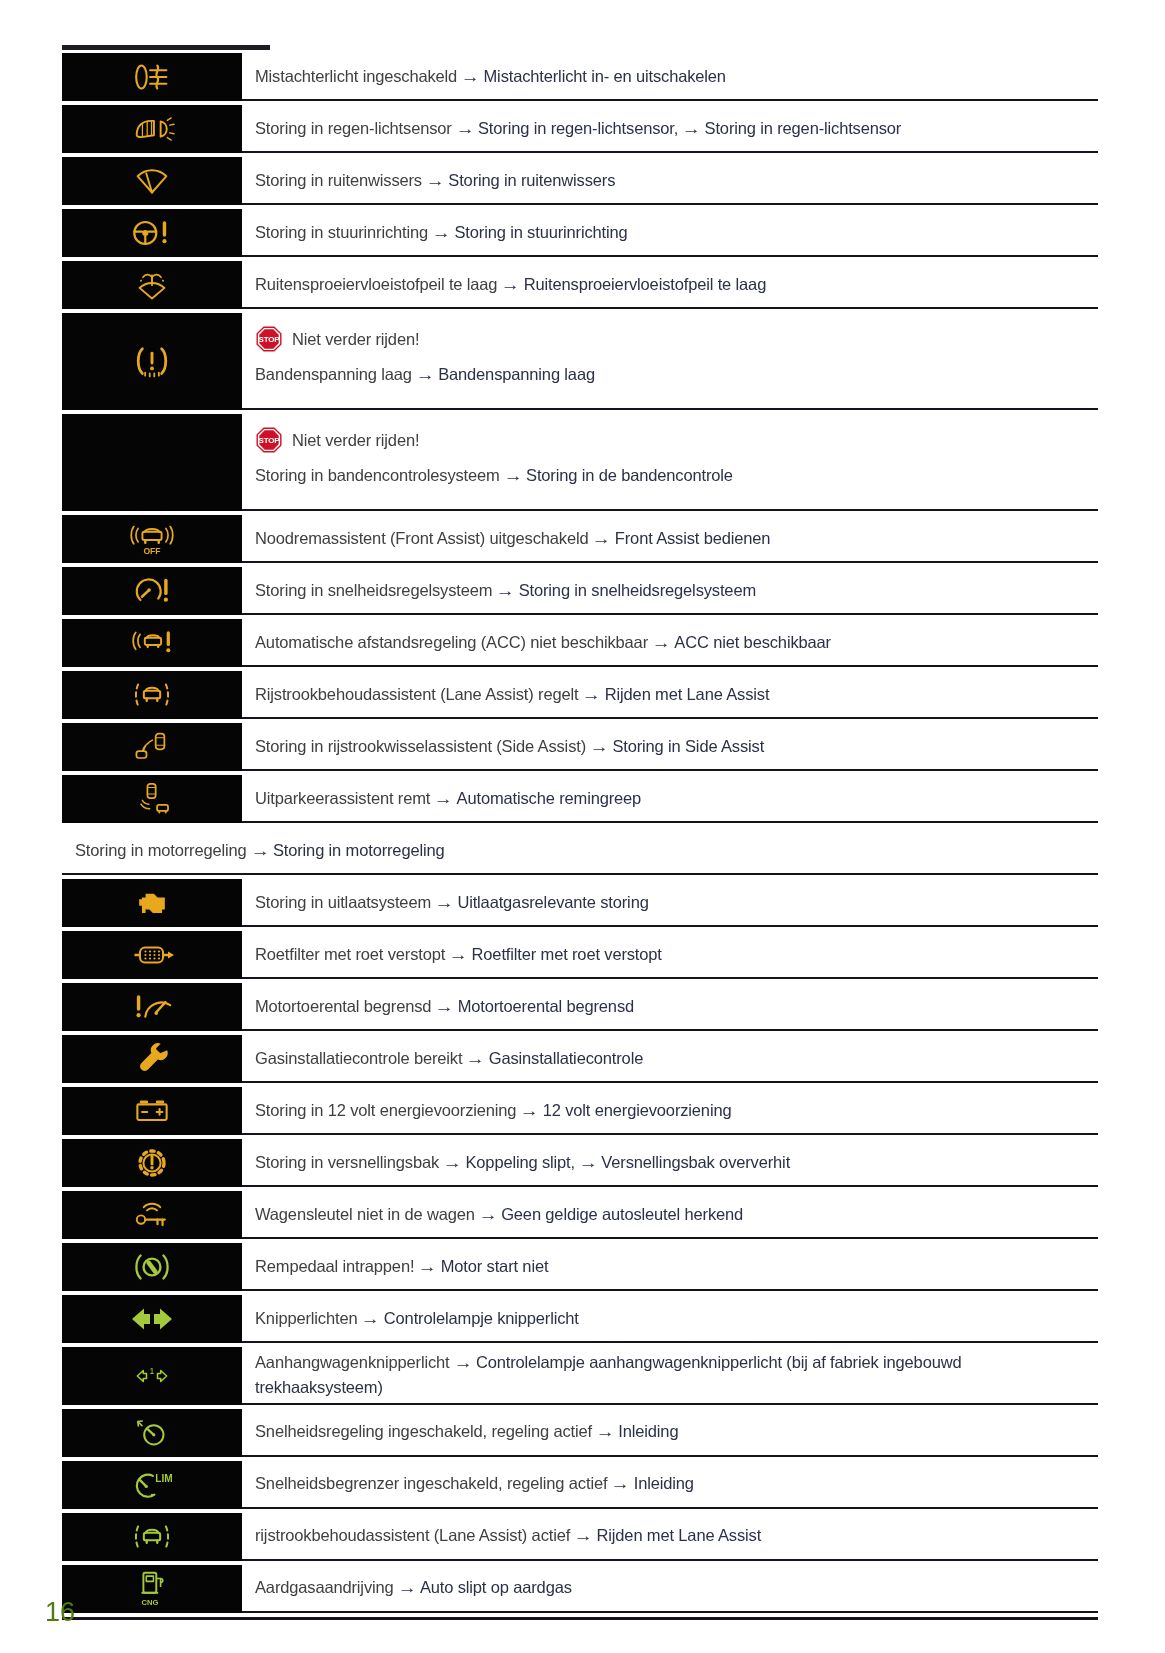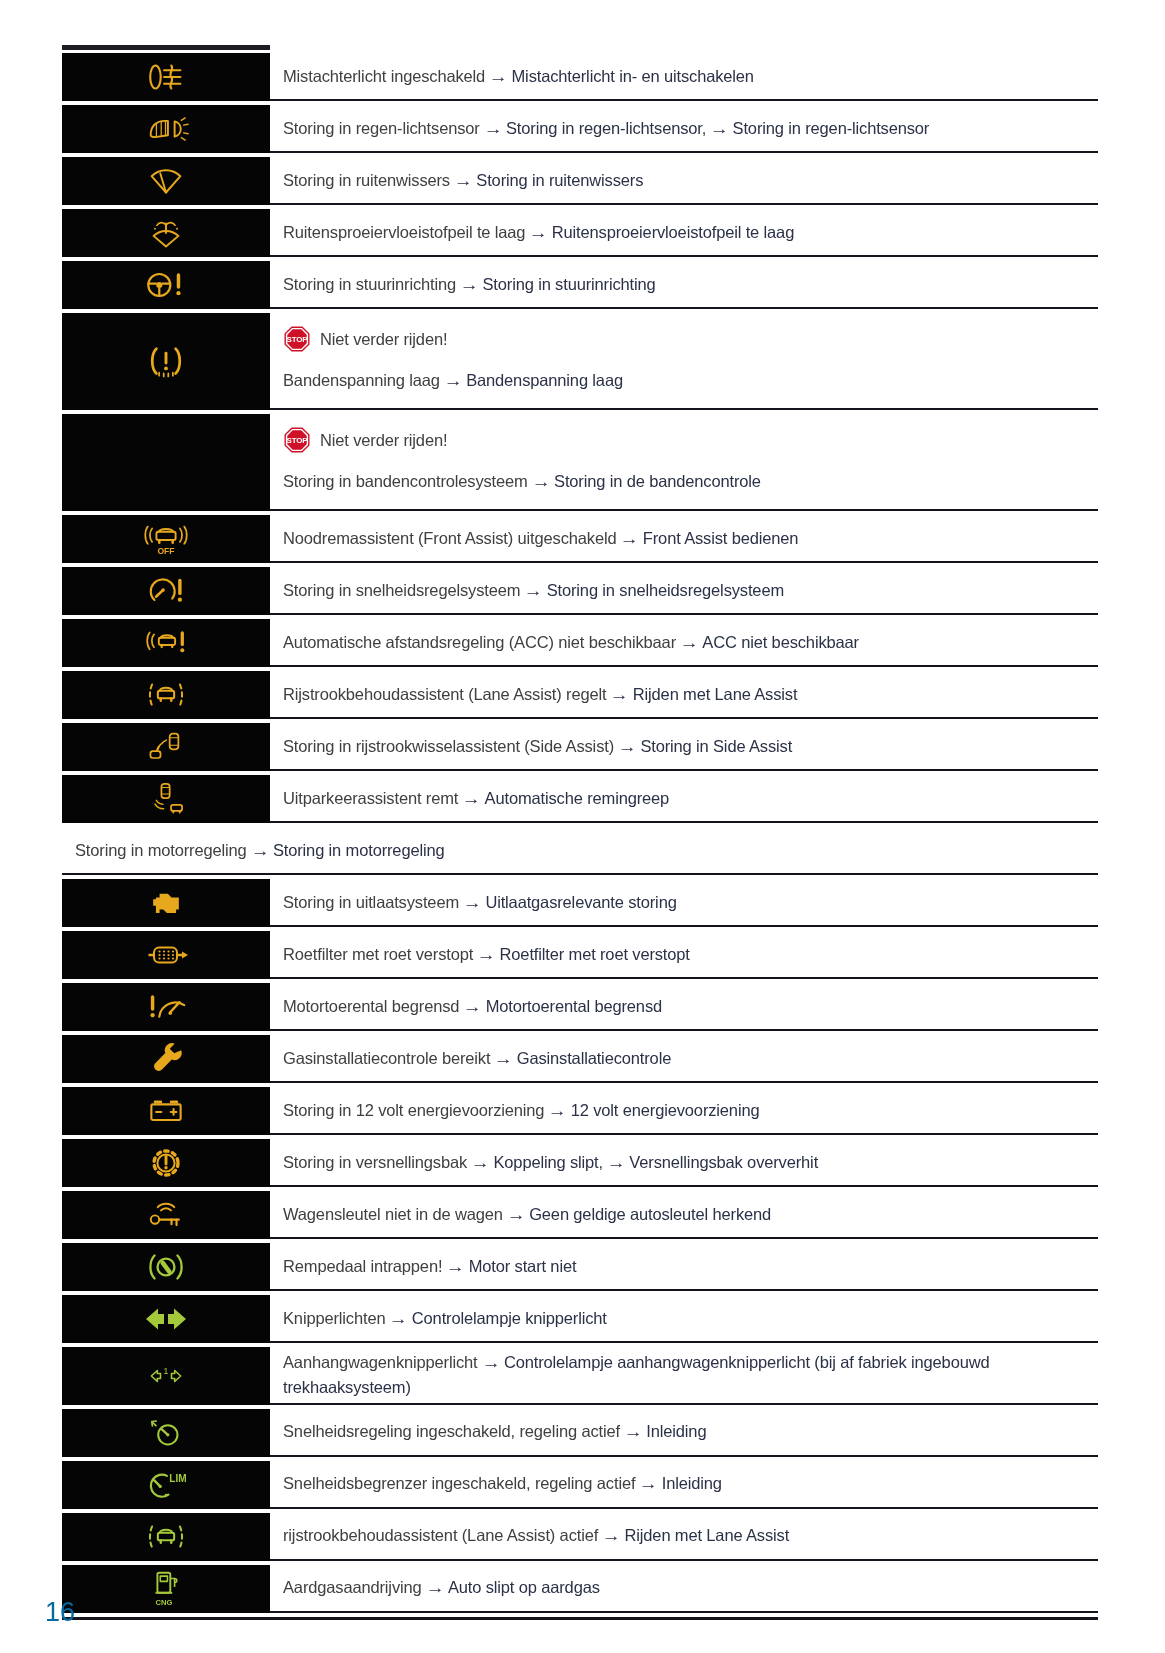--- a/index.html
+++ b/index.html
@@ -7,37 +7,37 @@
     width:1165px;height:1653px;overflow:hidden;position:relative;
     background:#ffffff;color:#191B22;
     font-family:"Liberation Sans", sans-serif;
     -webkit-font-smoothing:antialiased;
   }
   .table{position:absolute;left:62px;top:45px;width:1036px;}
   .top-strip{width:208px;height:5px;background:#1d1e24;margin-bottom:3px;}
   .row{display:flex;margin-bottom:4px;min-height:48px;}
   .row.tall{min-height:97px;}
   .icon-cell{
-    width:208px;flex:none;background:#050506;
+    width:180px;flex:none;background:#050506;
     display:flex;align-items:center;justify-content:center;
   }
   .text-cell{
     flex:1;border-bottom:2px solid #14151C;
     display:flex;flex-direction:column;justify-content:center;
     padding:3px 6px 3px 13px;
     font-size:16.5px;letter-spacing:-0.15px;line-height:1.5;
   }
-  .row.tall .text-cell{justify-content:space-between;padding-top:12px;padding-bottom:15px;}
+  .row.tall .text-cell{justify-content:space-between;padding-top:12px;padding-bottom:21px;}
   .line{display:block;}
   .part-text{color:#404040;}
   .part-link{color:#2B3147;}
   .part-arrow{color:#2B3147;margin:0 5px;display:inline-block;transform:scaleX(1.15);}
   .stop-badge{vertical-align:-8px;margin-right:9px;}
   .bottom-rule{height:3px;background:#14151C;}
-  .page-number{position:absolute;left:45px;top:1597px;font-size:27px;color:#0369a1;}
+  .page-number{position:absolute;left:45px;top:1597px;font-size:27px;color:#4d7c0f;}
 </style>
 </head>
 <body>
 
 <div class="page">
   <div class="table">
     <div class="top-strip"></div>
     <div id="rows">
   <div class="row">
     <div class="icon-cell" style="color: rgb(232, 168, 30);">
@@ -69,50 +69,50 @@
   <div class="row">
     <div class="icon-cell" style="color: rgb(232, 168, 30);">
             <svg width="46" height="36" viewBox="0 0 48 36" fill="none" stroke="currentColor" stroke-width="2" stroke-linecap="round" stroke-linejoin="round">
               <path d="M9 13 A21 21 0 0 1 39 13 L24 30 Z"></path>
               <path d="M24 30 L18 10"></path>
               <circle cx="24" cy="29" r="1.6" fill="currentColor" stroke="none"></circle>
             </svg>
           </div>
     <div class="text-cell">
             <div class="line"><span class="part-text">Storing in ruitenwissers</span><span class="part-arrow">→</span><span class="part-link">Storing in ruitenwissers</span></div>
+          </div>
+  </div>
+
+  <div class="row">
+    <div class="icon-cell" style="color: rgb(232, 168, 30);">
+            <svg width="46" height="36" viewBox="0 0 48 36" fill="none" stroke="currentColor" stroke-width="2.3" stroke-linecap="round">
+              <circle cx="17" cy="18" r="11.5"></circle>
+              <circle cx="17" cy="18" r="3.2" fill="currentColor" stroke="none"></circle>
+              <path d="M5.8 16.5 L13.6 16.5 M20.4 16.5 L28.2 16.5 M17 21.5 L17 29.2"></path>
+              <path d="M37 7.5 V20" stroke-width="3.6"></path>
+              <circle cx="37" cy="26.5" r="2.2" fill="currentColor" stroke="none"></circle>
+            </svg>
+          </div>
+    <div class="text-cell">
+            <div class="line"><span class="part-text">Storing in stuurinrichting</span><span class="part-arrow">→</span><span class="part-link">Storing in stuurinrichting</span></div>
           </div>
   </div>
 
   <div class="row">
     <div class="icon-cell" style="color: rgb(232, 168, 30);">
             <svg width="46" height="36" viewBox="0 0 48 36" fill="none" stroke="currentColor" stroke-width="2" stroke-linecap="round" stroke-linejoin="round">
               <path d="M11 21 A19 19 0 0 1 37 21 L24 32 Z"></path>
               <path d="M24 18 V8"></path>
               <path d="M24 9.5 C21 6 16.5 6.5 14.5 10 M24 9.5 C27 6 31.5 6.5 33.5 10" stroke-width="1.7"></path>
               <circle cx="12.5" cy="13.5" r="1" fill="currentColor" stroke="none"></circle>
               <circle cx="35.5" cy="13.5" r="1" fill="currentColor" stroke="none"></circle>
             </svg>
           </div>
     <div class="text-cell">
             <div class="line"><span class="part-text">Ruitensproeiervloeistofpeil te laag</span><span class="part-arrow">→</span><span class="part-link">Ruitensproeiervloeistofpeil te laag</span></div>
-          </div>
-  </div>
-
-  <div class="row">
-    <div class="icon-cell" style="color: rgb(232, 168, 30);">
-            <svg width="46" height="36" viewBox="0 0 48 36" fill="none" stroke="currentColor" stroke-width="2.3" stroke-linecap="round">
-              <circle cx="17" cy="18" r="11.5"></circle>
-              <circle cx="17" cy="18" r="3.2" fill="currentColor" stroke="none"></circle>
-              <path d="M5.8 16.5 L13.6 16.5 M20.4 16.5 L28.2 16.5 M17 21.5 L17 29.2"></path>
-              <path d="M37 7.5 V20" stroke-width="3.6"></path>
-              <circle cx="37" cy="26.5" r="2.2" fill="currentColor" stroke="none"></circle>
-            </svg>
-          </div>
-    <div class="text-cell">
-            <div class="line"><span class="part-text">Storing in stuurinrichting</span><span class="part-arrow">→</span><span class="part-link">Storing in stuurinrichting</span></div>
           </div>
   </div>
 
   <div class="row tall">
     <div class="icon-cell" style="color: rgb(232, 168, 30);">
             <svg width="44" height="38" viewBox="0 0 48 38" fill="none" stroke="currentColor" stroke-width="3" stroke-linecap="round">
               <path d="M13.5 4.5 C7.5 10 7.5 26 13.5 31.5"></path>
               <path d="M34.5 4.5 C40.5 10 40.5 26 34.5 31.5"></path>
               <path d="M16.5 30.5 v3.4 M21.5 31.5 v3.2 M26.5 31.5 v3.2 M31.5 30.5 v3.4" stroke-width="1.9"></path>
               <path d="M24 9.5 V20" stroke-width="3.2"></path>

